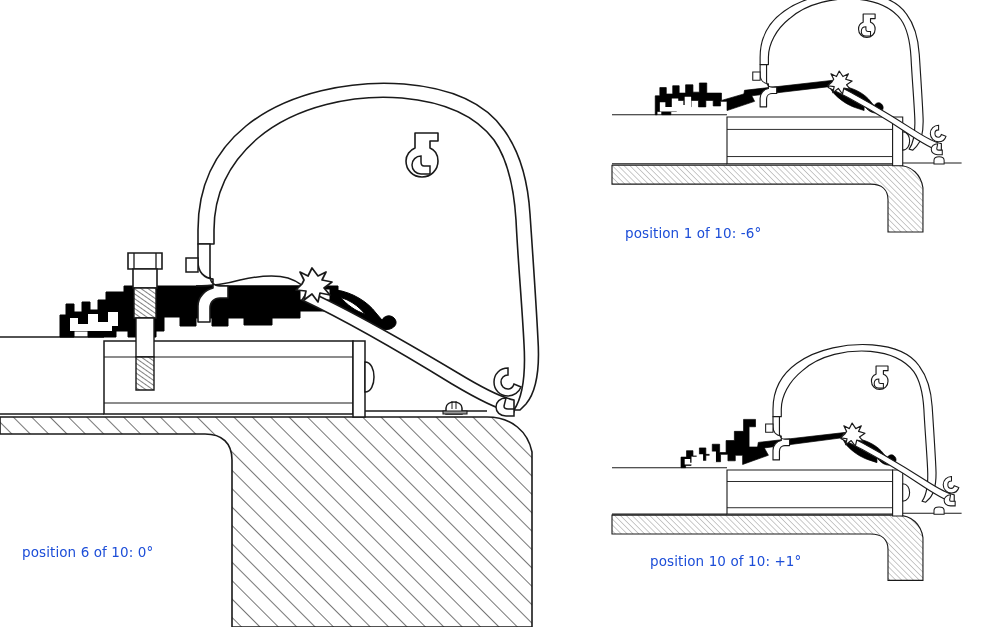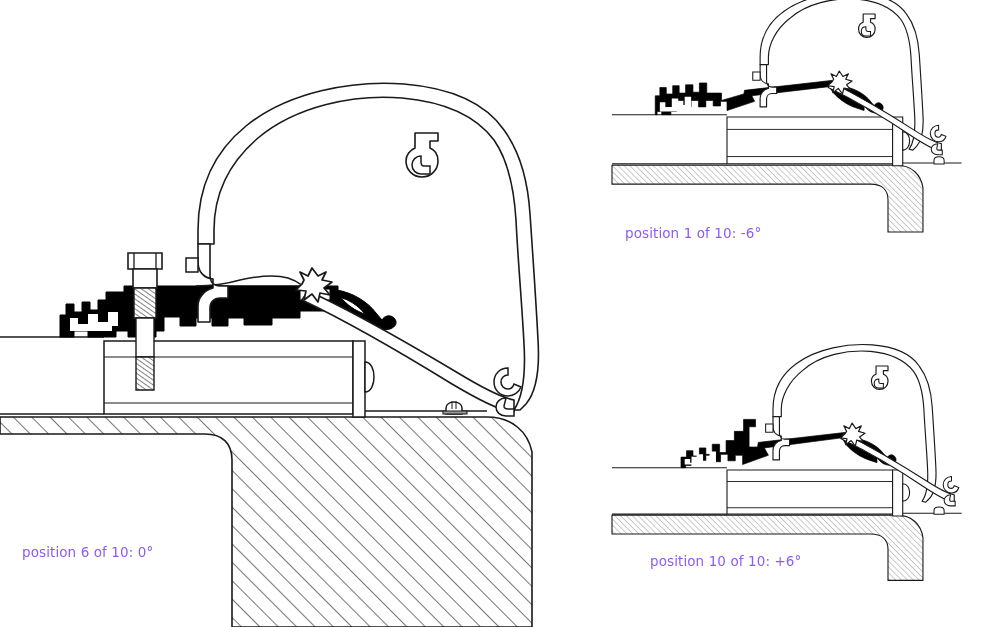--- a/index.html
+++ b/index.html
@@ -26,21 +26,21 @@
     top: 0;
     left: 0;
     width: 1000px;
     height: 627px;
     display: block;
   }
   .caption {
     position: absolute;
     font-family: "DejaVu Sans", "Liberation Sans", sans-serif;
     font-size: 13.5px;
-    color: #8b5cf6;
+    color: #1d4ed8;
     white-space: nowrap;
     letter-spacing: 0.1px;
   }
   #caption-main   { left: 22px;  top: 544px; }
   #caption-top    { left: 625px; top: 225px; }
   #caption-bottom { left: 650px; top: 553px; }
 </style>
 </head>
 <body>
 
@@ -479,15 +479,15 @@
                  L 529 248 L 520 236 L 508 245 L 511 232
                  L 497 230 L 506 222 Z" fill="#ffffff" stroke="#1a1a1a" stroke-width="2.6" stroke-linejoin="round"></path>
       </g>
     </g>
   </svg>
 
   <div class="caption" id="caption-main">position 6 of 10: 0°</div>
 
   <div class="caption" id="caption-top">position 1 of 10: -6°</div>
 
-  <div class="caption" id="caption-bottom">position 10 of 10: +6°</div>
+  <div class="caption" id="caption-bottom">position 10 of 10: +1°</div>
 
 </div>
 
 </body></html>

